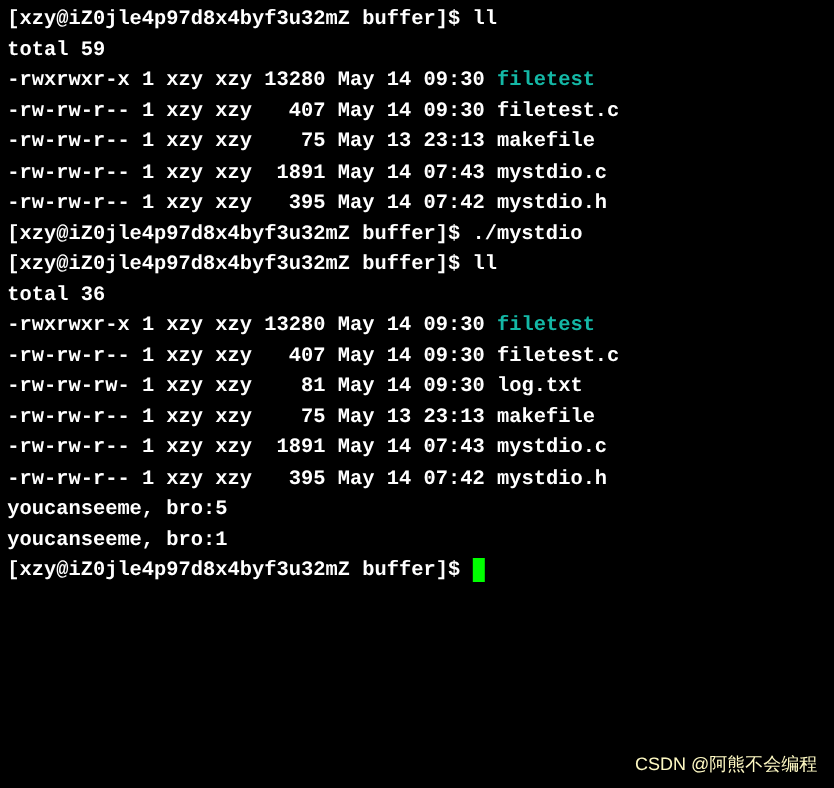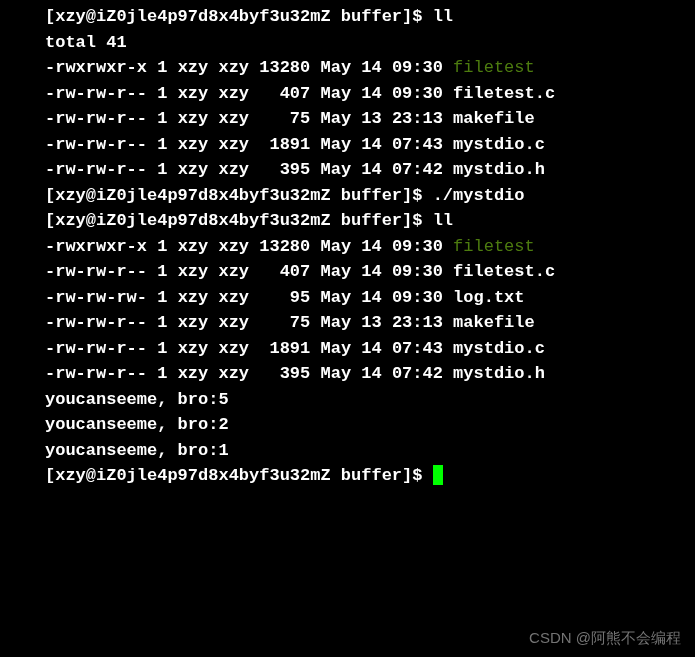--- a/index.html
+++ b/index.html
@@ -15,71 +15,70 @@
       line-height: 1.5;
       padding: 4px 6px;
       width: 695px;
       height: 657px;
       overflow: hidden;
       position: relative;
     }
     .line {
       white-space: pre;
       font-weight: bold;
-      margin-left: 39px;
     }
     .green {
-      color: #4d7c0f;
-      font-weight: normal;
+      color: #14b8a6;
+      font-weight: bold;
     }
     .cursor {
       background: #00ff00;
       color: #000;
       display: inline-block;
       width: 10px;
       height: 20px;
       vertical-align: text-bottom;
     }
     .watermark {
       position: absolute;
       bottom: 8px;
       right: 14px;
-      color: #737373;
+      color: #fef9c3;
       font-size: 15px;
       font-family: sans-serif;
       font-weight: normal;
     }
     .prompt-text, .cmd-text, .file-text, .out-text, .perm, .cnt, .own, .grp, .sz, .dt, .fn {
       display: inline;
     }
   </style>
 </head>
 <body>
 
 <div>
   <div class="line"><span class="prompt-text">[xzy@iZ0jle4p97d8x4byf3u32mZ buffer]$ </span><span class="cmd-text">ll</span></div>
-  <div class="line">total 41</div>
+  <div class="line">total 59</div>
   <div id="listing1">
       <div class="line"><span class="perm">-rwxrwxr-x</span> <span class="cnt">1</span> <span class="own">xzy</span> <span class="grp">xzy</span> <span class="sz">13280</span> <span class="dt">May 14 09:30</span> <span class="fn green">filetest</span></div>
       <div class="line"><span class="perm">-rw-rw-r--</span> <span class="cnt">1</span> <span class="own">xzy</span> <span class="grp">xzy</span> <span class="sz">  407</span> <span class="dt">May 14 09:30</span> <span class="fn ">filetest.c</span></div>
       <div class="line"><span class="perm">-rw-rw-r--</span> <span class="cnt">1</span> <span class="own">xzy</span> <span class="grp">xzy</span> <span class="sz">   75</span> <span class="dt">May 13 23:13</span> <span class="fn ">makefile</span></div>
       <div class="line"><span class="perm">-rw-rw-r--</span> <span class="cnt">1</span> <span class="own">xzy</span> <span class="grp">xzy</span> <span class="sz"> 1891</span> <span class="dt">May 14 07:43</span> <span class="fn ">mystdio.c</span></div>
       <div class="line"><span class="perm">-rw-rw-r--</span> <span class="cnt">1</span> <span class="own">xzy</span> <span class="grp">xzy</span> <span class="sz">  395</span> <span class="dt">May 14 07:42</span> <span class="fn ">mystdio.h</span></div>
     </div>
   <div class="line"><span class="prompt-text">[xzy@iZ0jle4p97d8x4byf3u32mZ buffer]$ </span><span class="cmd-text">./mystdio</span></div>
   <div class="line"><span class="prompt-text">[xzy@iZ0jle4p97d8x4byf3u32mZ buffer]$ </span><span class="cmd-text">ll</span></div>
+  <div class="line">total 36</div>
   <div id="listing2">
       <div class="line"><span class="perm">-rwxrwxr-x</span> <span class="cnt">1</span> <span class="own">xzy</span> <span class="grp">xzy</span> <span class="sz">13280</span> <span class="dt">May 14 09:30</span> <span class="fn green">filetest</span></div>
       <div class="line"><span class="perm">-rw-rw-r--</span> <span class="cnt">1</span> <span class="own">xzy</span> <span class="grp">xzy</span> <span class="sz">  407</span> <span class="dt">May 14 09:30</span> <span class="fn ">filetest.c</span></div>
-      <div class="line"><span class="perm">-rw-rw-rw-</span> <span class="cnt">1</span> <span class="own">xzy</span> <span class="grp">xzy</span> <span class="sz">   95</span> <span class="dt">May 14 09:30</span> <span class="fn ">log.txt</span></div>
+      <div class="line"><span class="perm">-rw-rw-rw-</span> <span class="cnt">1</span> <span class="own">xzy</span> <span class="grp">xzy</span> <span class="sz">   81</span> <span class="dt">May 14 09:30</span> <span class="fn ">log.txt</span></div>
       <div class="line"><span class="perm">-rw-rw-r--</span> <span class="cnt">1</span> <span class="own">xzy</span> <span class="grp">xzy</span> <span class="sz">   75</span> <span class="dt">May 13 23:13</span> <span class="fn ">makefile</span></div>
       <div class="line"><span class="perm">-rw-rw-r--</span> <span class="cnt">1</span> <span class="own">xzy</span> <span class="grp">xzy</span> <span class="sz"> 1891</span> <span class="dt">May 14 07:43</span> <span class="fn ">mystdio.c</span></div>
       <div class="line"><span class="perm">-rw-rw-r--</span> <span class="cnt">1</span> <span class="own">xzy</span> <span class="grp">xzy</span> <span class="sz">  395</span> <span class="dt">May 14 07:42</span> <span class="fn ">mystdio.h</span></div>
     </div>
   <div id="catout">
       <div class="line">youcanseeme, bro:5</div>
-      <div class="line">youcanseeme, bro:2</div>
       <div class="line">youcanseeme, bro:1</div>
     </div>
   <div class="line"><span class="prompt-text">[xzy@iZ0jle4p97d8x4byf3u32mZ buffer]$ </span><span class="cursor"></span></div>
 </div>
 
 <div class="watermark">CSDN @阿熊不会编程</div>
 
 </body></html>

